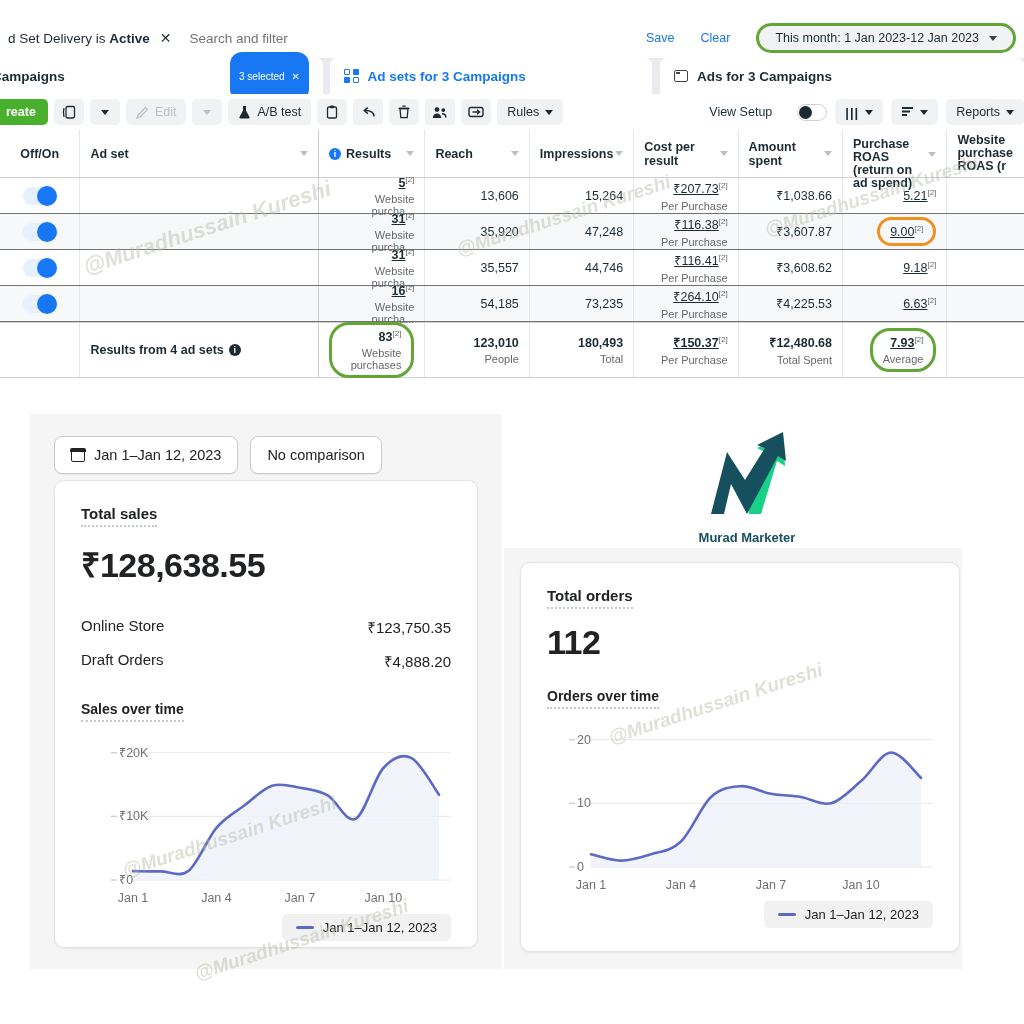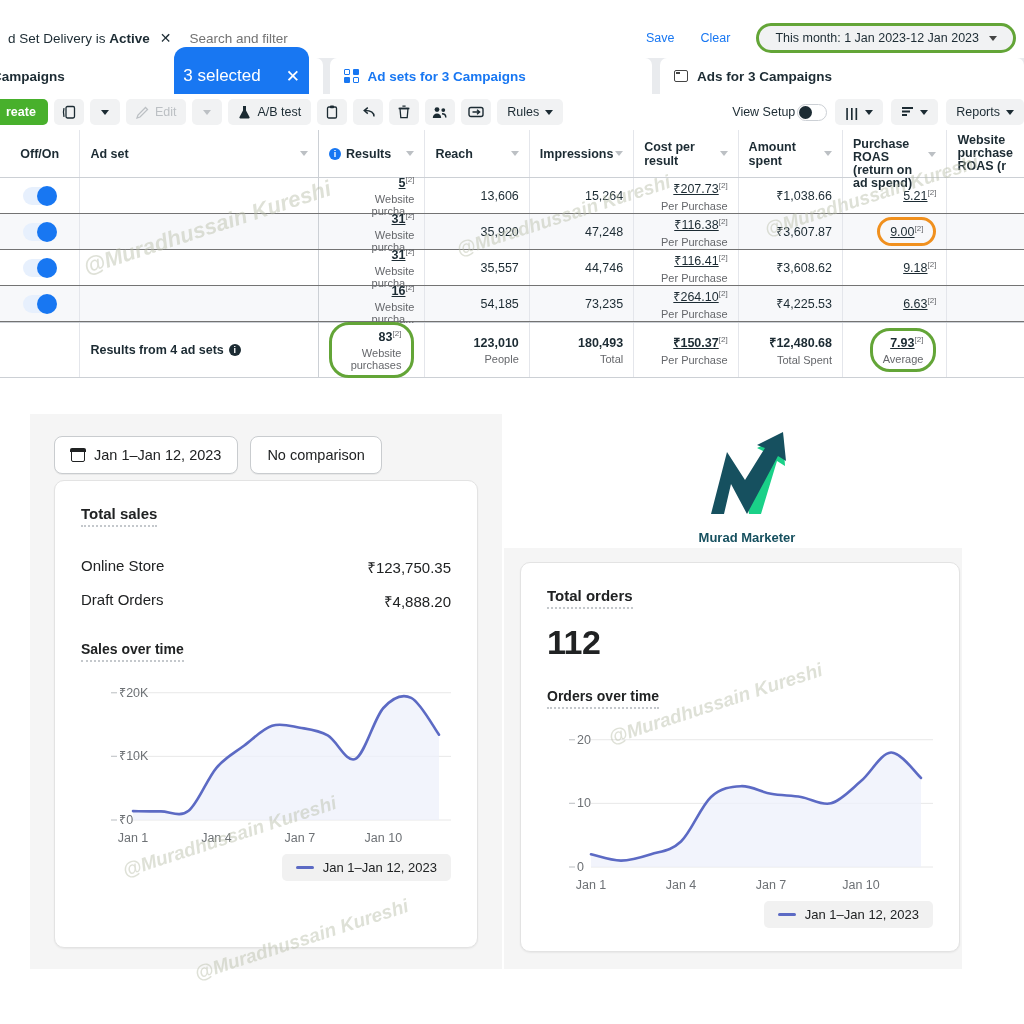--- a/index.html
+++ b/index.html
@@ -44,43 +44,43 @@
   .tab {
     position:absolute; top:0; height:36px; background:#fff;
     border-top-left-radius:7px; border-top-right-radius:7px;
     display:flex; align-items:center; padding:0 14px; gap:9px;
     font-size:13.5px; font-weight:bold;
   }
   .tab.t1 { left:-22px; width:345px; color:#1c2b33; justify-content:space-between;}
   .tab.t2 { left:330px; width:322px; color:#1877f2; }
   .tab.t3 { left:660px; width:364px; color:#1c2b33; }
   .sel-badge {
-    background:#1877f2; color:#fff; font-size:17px; font-weight:normal;
-    border-radius:12px; padding:19px 9px; display:flex; gap:25px; align-items:center;
+    background:#1877f2; color:#fff; font-size:10px; font-weight:normal;
+    border-radius:12px; padding:19px 9px; display:flex; gap:7px; align-items:center;
   }
   .icon-grid { display:inline-grid; grid-template-columns:6px 6px; grid-template-rows:6px 6px; gap:2.5px; }
   .icon-grid i { background:#1877f2; display:block; border-radius:1px; }
   .icon-grid i.o { background:#fff; border:1.5px solid #1877f2; }
   .icon-win { width:14px;height:12px;border:1.6px solid #444;border-radius:2px;position:relative;display:inline-block;}
   .icon-win:after{content:"";position:absolute;left:1px;top:1px;width:4px;height:2px;background:#444;}
 
   
   .fb-toolbar { position:absolute; left:8px; top:94px; width:1024px; height:36px; background:#fff;
     display:flex; align-items:center; gap:6px; padding-left:0px; }
   .btn {
     background:#f1f2f3; border-radius:5px; height:26px; display:flex; align-items:center;
     justify-content:center; gap:6px; font-size:12.5px; color:#1c2b33; padding:0 10px; cursor:pointer;
   }
   .btn.green { background:#48b02c; color:#fff; font-weight:bold; padding:0 12px; margin-left:-14px; border-radius:5px;}
   .btn.dis { color:#bcc0c4; }
   .btn.sq { width:30px; padding:0; }
   .dd-caret { width:0;height:0;border-left:4.5px solid transparent;border-right:4.5px solid transparent;border-top:5px solid #1c2b33; }
   .dd-caret.g { border-top-color:#bcc0c4; }
   .toolbar-right { margin-left:auto; display:flex; align-items:center; gap:8px; padding-right:8px;}
-  .viewsetup { display:flex;align-items:center;gap:2px;font-size:12.5px;color:#1c2b33; }
+  .viewsetup { display:flex;align-items:center;gap:25px;font-size:12.5px;color:#1c2b33; }
   .toggle-pill { width:30px;height:17px;border-radius:9px;background:#fff;border:1.4px solid #ccd0d5;position:relative;}
   .toggle-pill:before{content:"";position:absolute;left:1px;top:1px;width:13px;height:13px;border-radius:50%;background:#1c2b33;}
   .cols-icon { letter-spacing:1px; font-weight:bold; font-size:13px;}
 
   
   .fb-table { position:absolute; left:0; top:130px; width:1024px; }
   .tr { display:flex; border-bottom:1px solid #737373; }
   .tr.head { height:48px; border-bottom:1px solid #ccd0d5; }
   .tr.alt { background:#f7f8fa; }
   .tr.total { height:56px; border-bottom:1px solid #ccd0d5; border-top:1px solid #ccd0d5; }
@@ -480,20 +480,21 @@
       <span class="cal-icon"></span>
       <span>Jan 1–Jan 12, 2023</span>
     </div>
     <div class="sf-btn">
       <span>No comparison</span>
     </div>
   </div>
 
   <div class="card" style="position:absolute; left:24px; top:66px; width:424px; height:468px; padding:24px 26px;">
     <div class="metric-label">Total sales</div>
+    <div class="metric-big">₹128,638.55</div>
 
     <div class="brkrow" style="margin-top:30px">
       <span>Online Store</span>
       <span>₹123,750.35</span>
     </div>
     <div class="brkrow">
       <span>Draft Orders</span>
       <span>₹4,888.20</span>
     </div>
 

